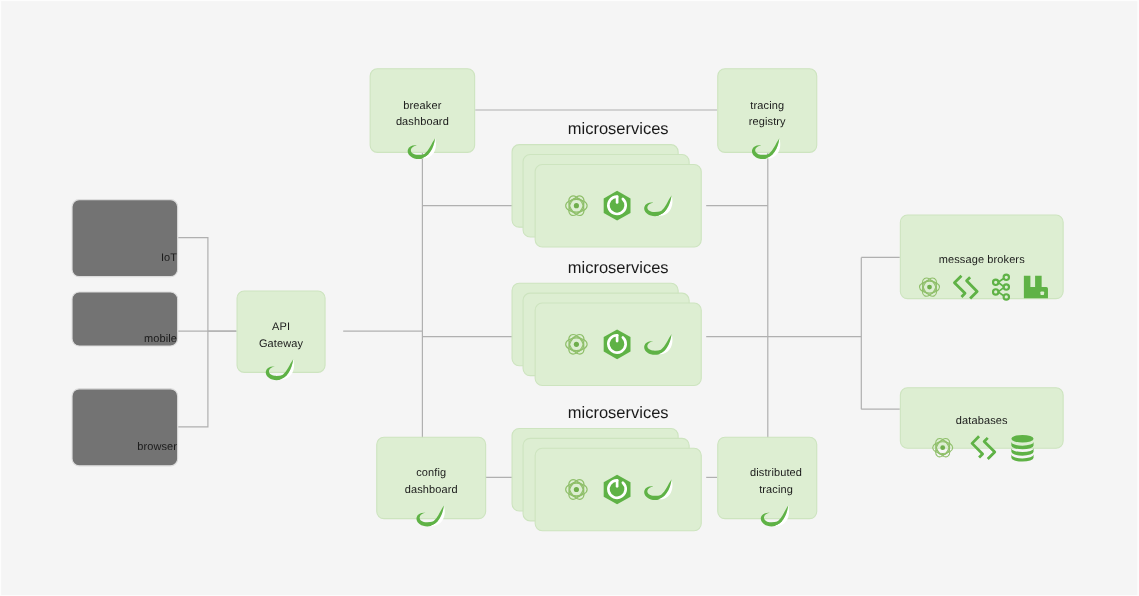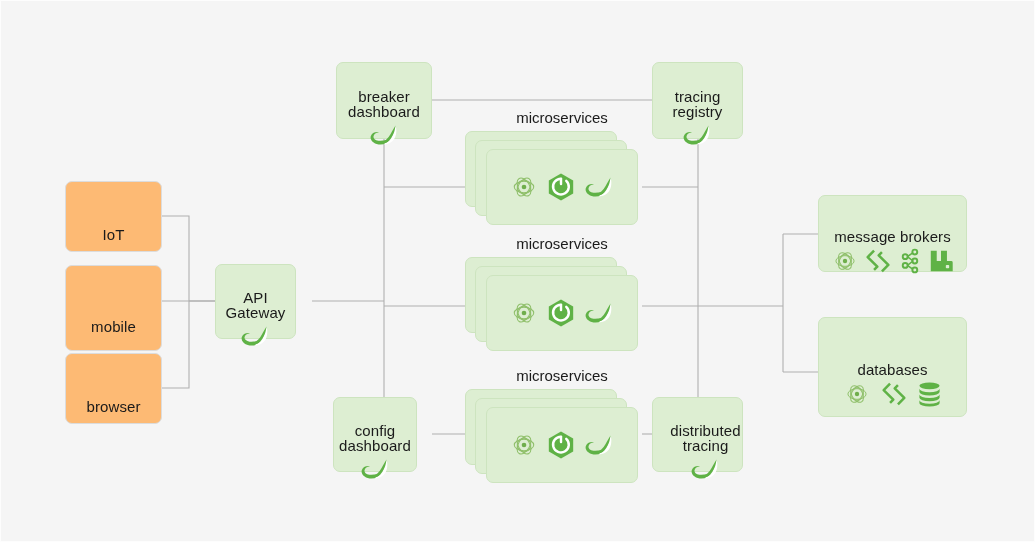--- a/index.html
+++ b/index.html
@@ -32,30 +32,31 @@
     position: absolute;
     box-sizing: border-box;
     border-radius: 7px;
     display: flex;
     flex-direction: column;
     align-items: center;
     justify-content: center;
     z-index: 3;
   }
   .node.client {
-    background: #fdba74;
+    background: #737373;
     border: 1px solid #dcdcdc;
+    align-items: flex-end;
   }
   .node.spring {
     background: #ddeed2;
     border: 1px solid #cde4bf;
   }
   .node-label {
     color: #1a1a1a;
-    font-size: 15px;
+    font-size: 10px;
     line-height: 15px;
     text-align: center;
     white-space: pre-line;
     letter-spacing: 0.1px;
     margin-top: 36px;
   }
   .node.spring .node-label {
     margin-bottom: 3px;
   }
   .icon-row {
@@ -130,21 +131,21 @@
       <path d="M782,233 V371"></path>
       <path d="M782,233 H817"></path>
       <path d="M782,371 H817"></path>
     </g>
   </svg>
 
   <div class="node client" style="left:64px; top:180px; width:97px; height:71px;">
     <span class="node-label">IoT</span>
   </div>
 
-  <div class="node client" style="left:64px; top:264px; width:97px; height:86px;">
+  <div class="node client" style="left:64px; top:264px; width:97px; height:50px;">
     <span class="node-label">mobile</span>
   </div>
 
   <div class="node client" style="left:64px; top:352px; width:97px; height:71px;">
     <span class="node-label">browser</span>
   </div>
 
   <div class="node spring" style="left:214px; top:263px; width:81px; height:75px;">
     <span class="node-label">API
 Gateway</span>
@@ -174,21 +175,21 @@
 registry</span>
     <div class="icon-row">
       <svg class="ic" width="33" height="26" viewBox="0 0 40 32">
         <path d="M28.5 21.5c-4.2 5.8-12.6 7.4-18.1 5.6 -5.6-1.8-8.3-6-7.3-9.6 1-3.6 5.2-5.6 10-4.9 -3.4 .5-6.2 2.3-6.6 4.8 -.4 2.6 2 5 6.2 5.6 5.2 .7 11.4-1.6 15.8-1.5z" fill="#5fb246"></path>
         <path d="M33.6 4.4c1.6 5.4 1.4 12.4-2.1 17.2 -3.4 4.6-8.6 6.4-13 5.4 3.6-1 7-3.4 9.6-7 3.2-4.4 4.8-10.2 5.5-15.6z" fill="#ffffff"></path>
         <path d="M33.6 4.4c-.7 5.4-2.3 11.2-5.5 15.6 -2.6 3.6-6 6-9.6 7 -1.2-.3-2.3-.8-3.2-1.5 5-1.6 9.4-5.4 12.2-10.6 2.3-4.2 4.4-8 6.1-10.5z" fill="#5fb246"></path>
       </svg>
     </div>
   </div>
 
-  <div class="node spring" style="left:332px; top:396px; width:84px; height:75px;align-items:center;">
+  <div class="node spring" style="left:341px; top:396px; width:100px; height:75px;align-items:center;">
     <span class="node-label">config
 dashboard</span>
     <div class="icon-row">
       <svg class="ic" width="33" height="26" viewBox="0 0 40 32">
         <path d="M28.5 21.5c-4.2 5.8-12.6 7.4-18.1 5.6 -5.6-1.8-8.3-6-7.3-9.6 1-3.6 5.2-5.6 10-4.9 -3.4 .5-6.2 2.3-6.6 4.8 -.4 2.6 2 5 6.2 5.6 5.2 .7 11.4-1.6 15.8-1.5z" fill="#5fb246"></path>
         <path d="M33.6 4.4c1.6 5.4 1.4 12.4-2.1 17.2 -3.4 4.6-8.6 6.4-13 5.4 3.6-1 7-3.4 9.6-7 3.2-4.4 4.8-10.2 5.5-15.6z" fill="#ffffff"></path>
         <path d="M33.6 4.4c-.7 5.4-2.3 11.2-5.5 15.6 -2.6 3.6-6 6-9.6 7 -1.2-.3-2.3-.8-3.2-1.5 5-1.6 9.4-5.4 12.2-10.6 2.3-4.2 4.4-8 6.1-10.5z" fill="#5fb246"></path>
       </svg>
     </div>
   </div>
@@ -322,21 +323,21 @@
           <circle cx="8.5" cy="21" r="2.8"></circle>
         </g>
       </svg>
       <svg class="ic" width="26" height="26" viewBox="0 0 28 28">
         <path d="M3 3 h6.4 v11 h4.6 V3 h6.4 v11 h4.6 a1.6 1.6 0 0 1 1.6 1.6 V25 H3 Z" fill="#5fb246"></path>
         <rect x="19.2" y="18.2" width="3.6" height="3.6" rx="0.8" fill="#ddeed2"></rect>
       </svg>
     </div>
   </div>
 
-  <div class="node spring" style="left:817px; top:316px; width:149px; height:100px;">
+  <div class="node spring" style="left:817px; top:351px; width:149px; height:56px;">
     <span class="node-label">databases</span>
     <div class="icon-row" style="gap:9px;">
       <svg class="ic" width="28" height="28" viewBox="0 0 32 32">
         <g fill="none" stroke="#8fbf6a" stroke-width="1.1">
           <circle cx="16" cy="16" r="7.2"></circle>
           <ellipse cx="16" cy="16" rx="10.4" ry="6.1"></ellipse>
           <ellipse cx="16" cy="16" rx="10.4" ry="6.1" transform="rotate(60 16 16)"></ellipse>
           <ellipse cx="16" cy="16" rx="10.4" ry="6.1" transform="rotate(120 16 16)"></ellipse>
         </g>
         <circle cx="16" cy="16" r="2.5" fill="#6fae4c"></circle>

